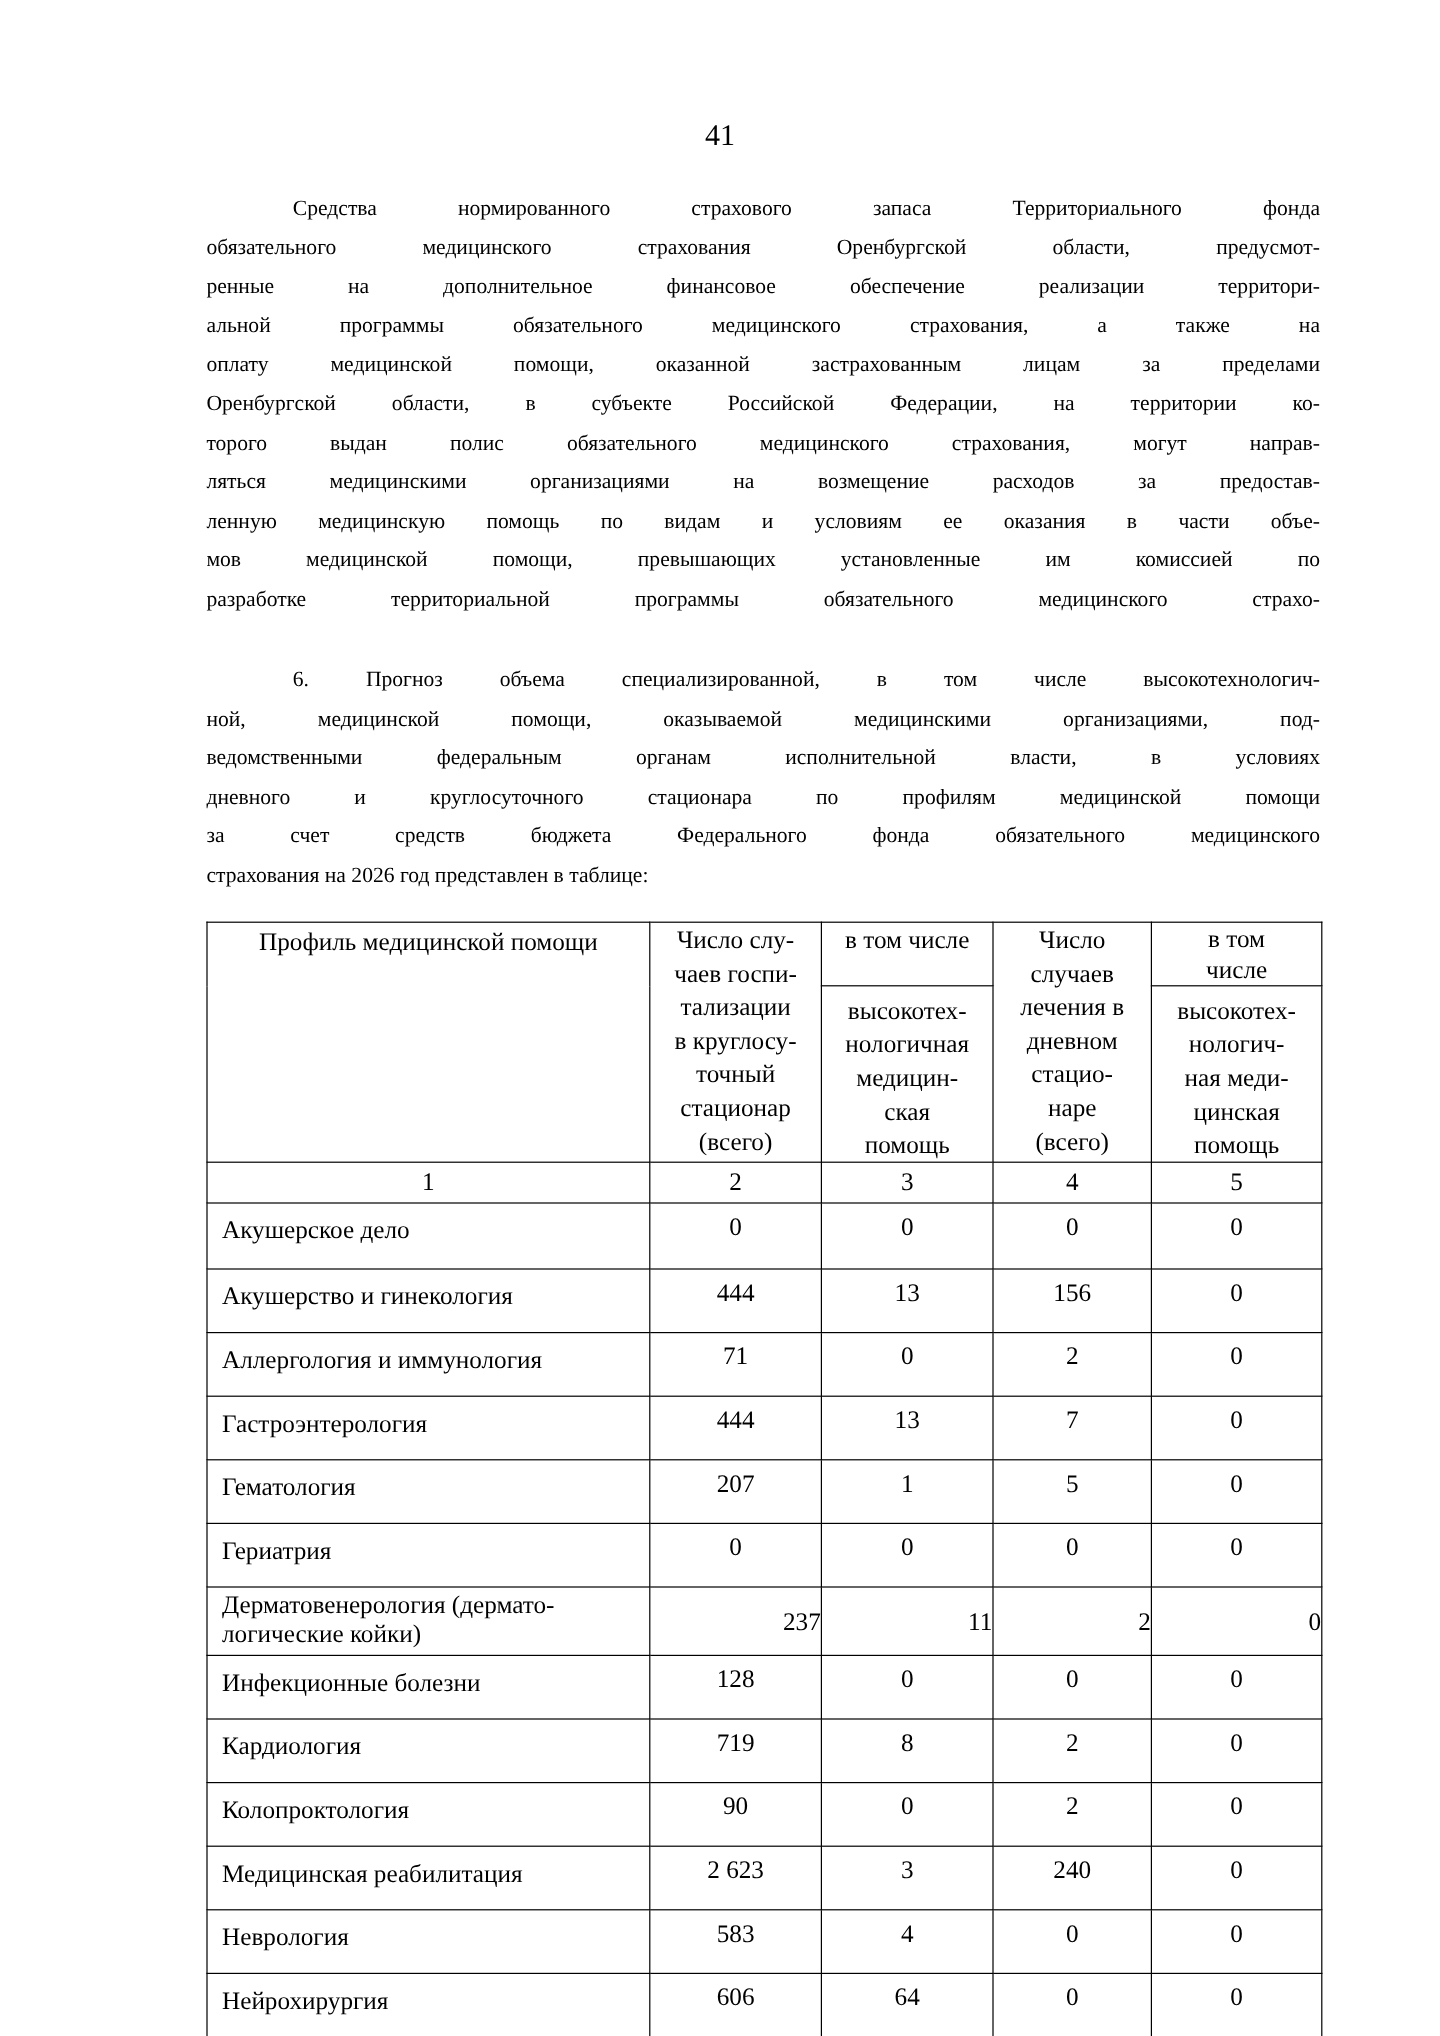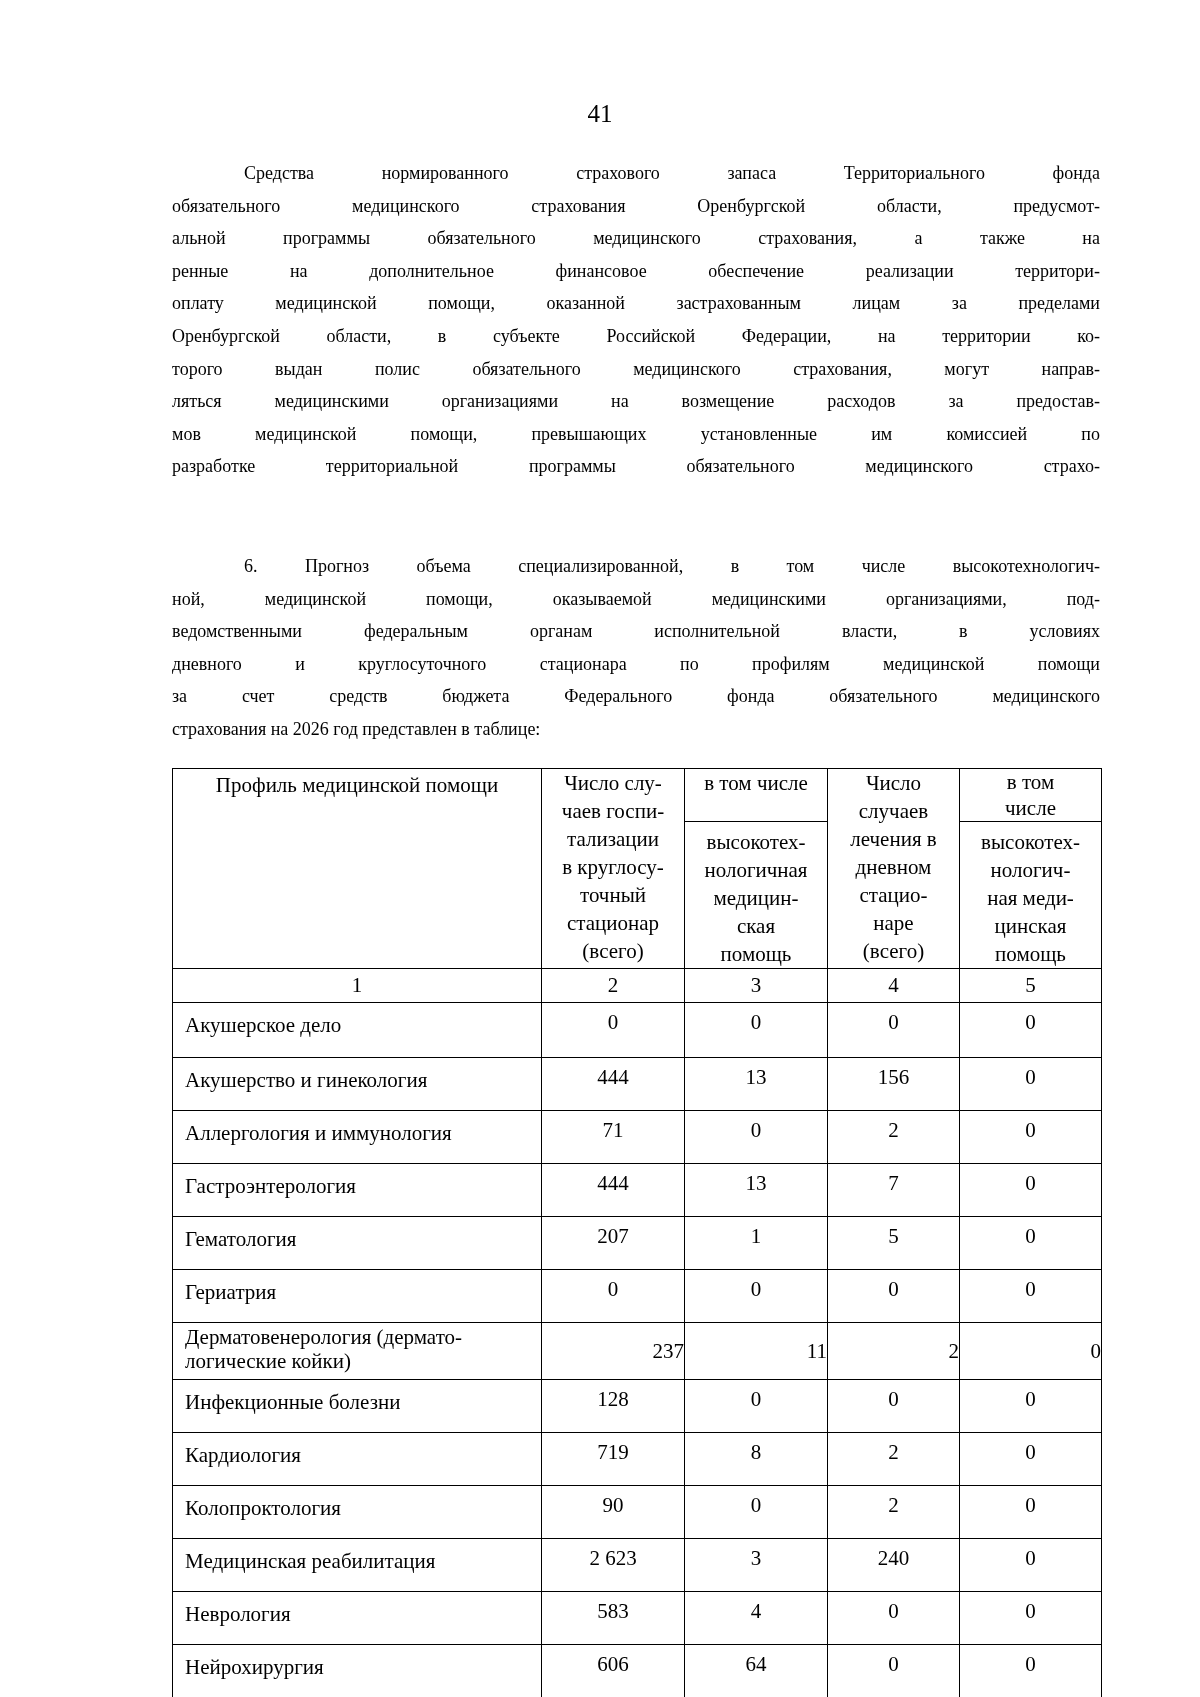--- a/index.html
+++ b/index.html
@@ -26,26 +26,27 @@
   .row.first td { height: 40px; }
 </style>
 </head>
 <body>
 
 <div class="page-number">41</div>
 
 <div class="body-text" id="para1">
   <span class="line indent">Средства нормированного страхового запаса Территориального фонда</span>
   <span class="line">обязательного медицинского страхования Оренбургской области, предусмот-</span>
+  <span class="line">ренные на дополнительное финансовое обеспечение реализации территори-</span>
   <span class="line">альной программы обязательного медицинского страхования, а также на</span>
-  <span class="line">ренные на дополнительное финансовое обеспечение реализации территори-</span>
   <span class="line">оплату медицинской помощи, оказанной застрахованным лицам за пределами</span>
   <span class="line">Оренбургской области, в субъекте Российской Федерации, на территории ко-</span>
   <span class="line">торого выдан полис обязательного медицинского страхования, могут направ-</span>
   <span class="line">ляться медицинскими организациями на возмещение расходов за предостав-</span>
+  <span class="line">ленную медицинскую помощь по видам и условиям ее оказания в части объе-</span>
   <span class="line">мов медицинской помощи, превышающих установленные им комиссией по</span>
   <span class="line">разработке территориальной программы обязательного медицинского страхо-</span>
 </div>
 
 <div class="body-text" id="para2">
   <span class="line indent">6. Прогноз объема специализированной, в том числе высокотехнологич-</span>
   <span class="line">ной, медицинской помощи, оказываемой медицинскими организациями, под-</span>
   <span class="line">ведомственными федеральным органам исполнительной власти, в условиях</span>
   <span class="line">дневного и круглосуточного стационара по профилям медицинской помощи</span>
   <span class="line">за счет средств бюджета Федерального фонда обязательного медицинского</span>

